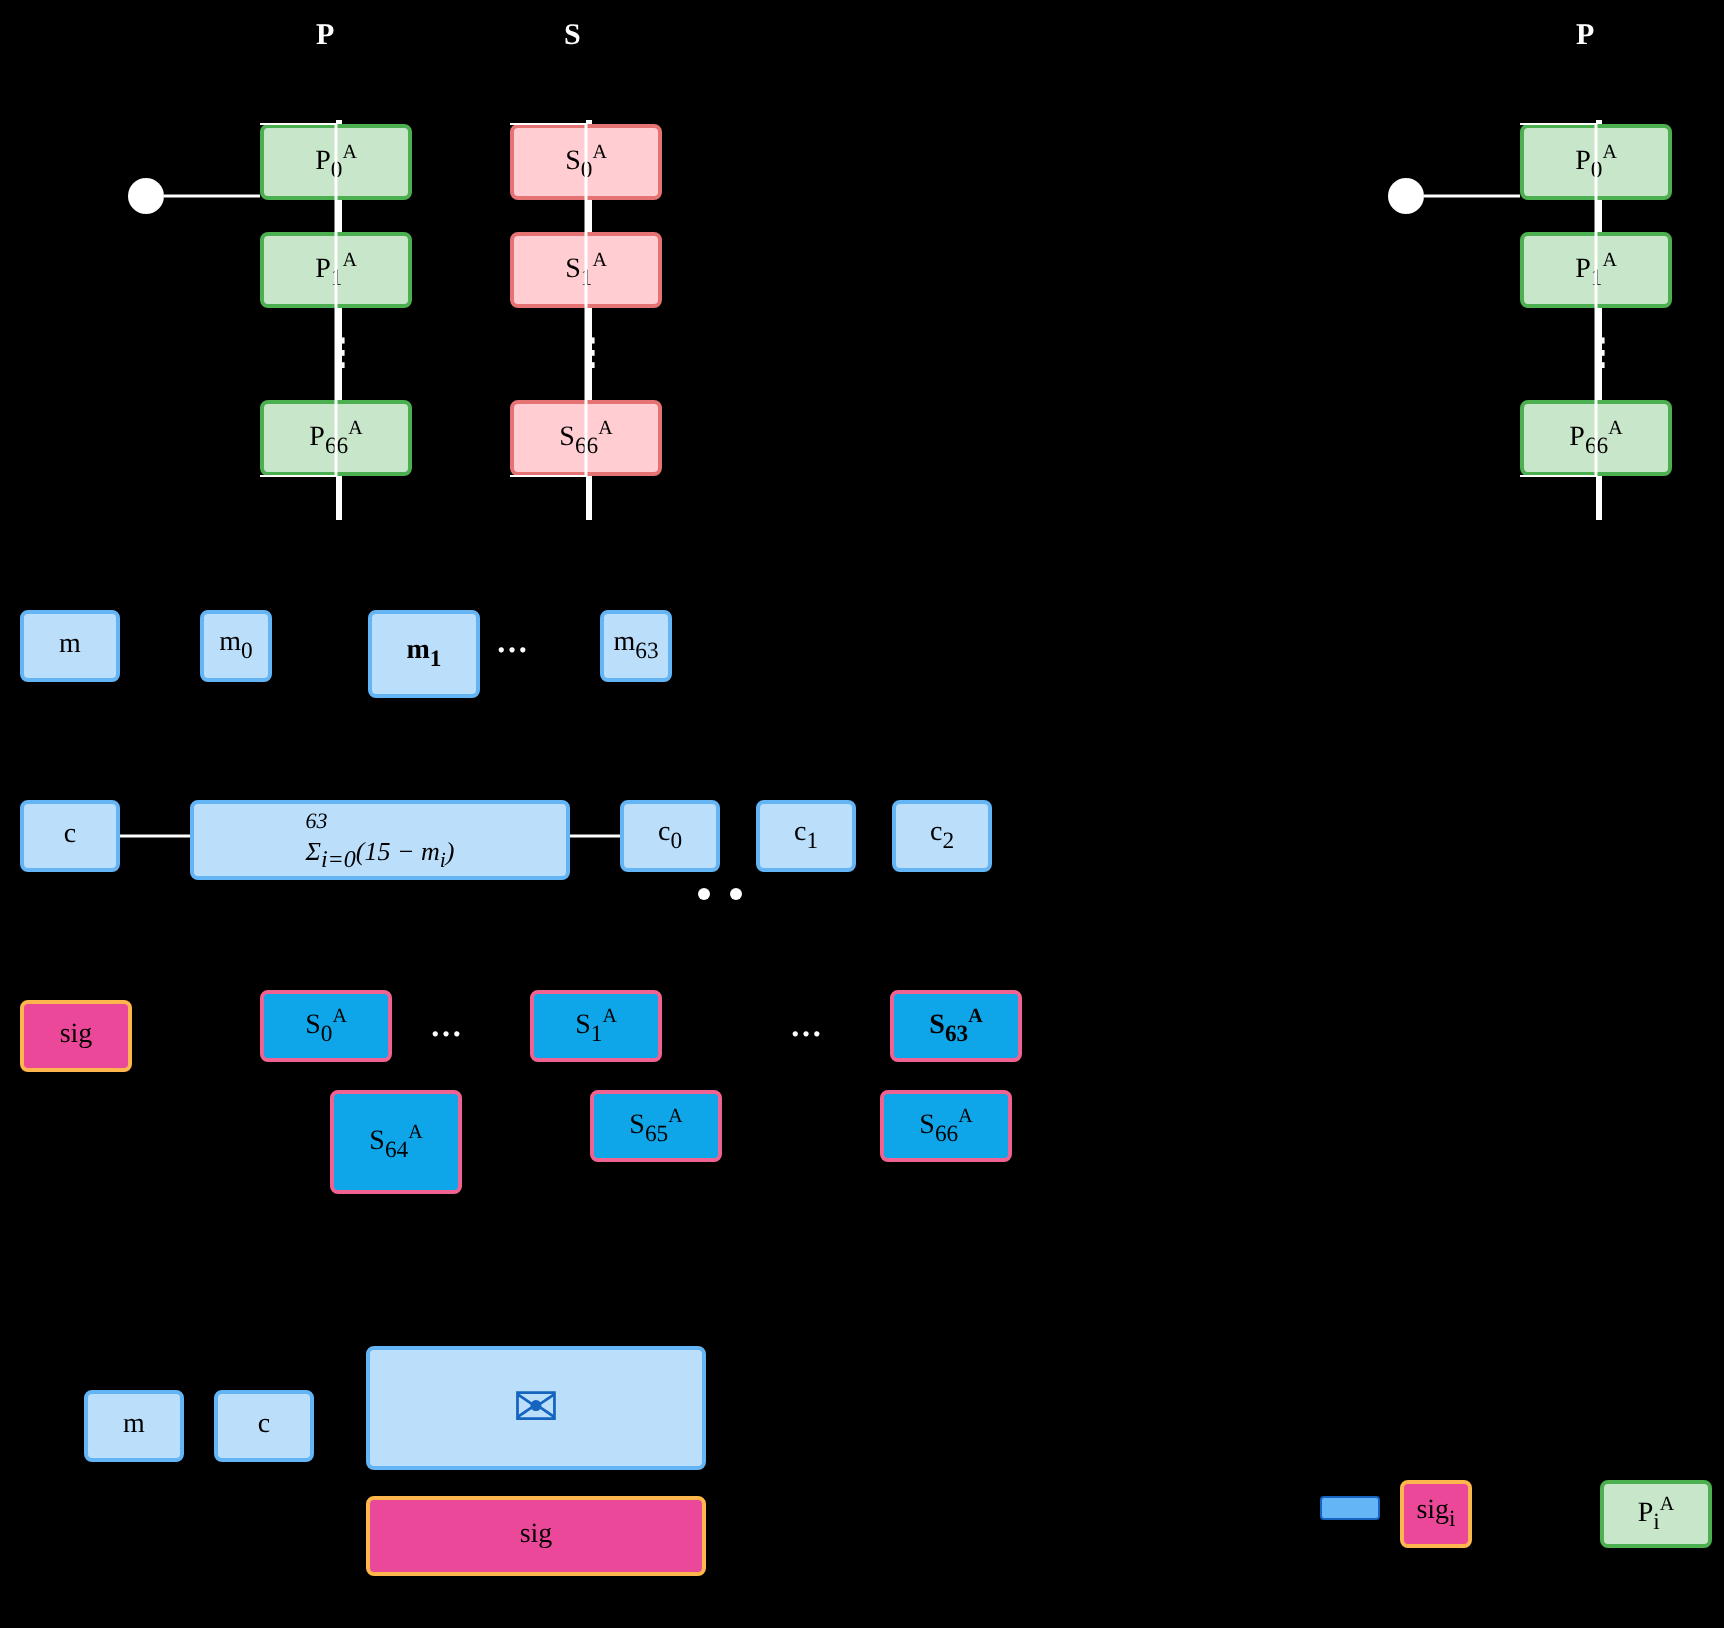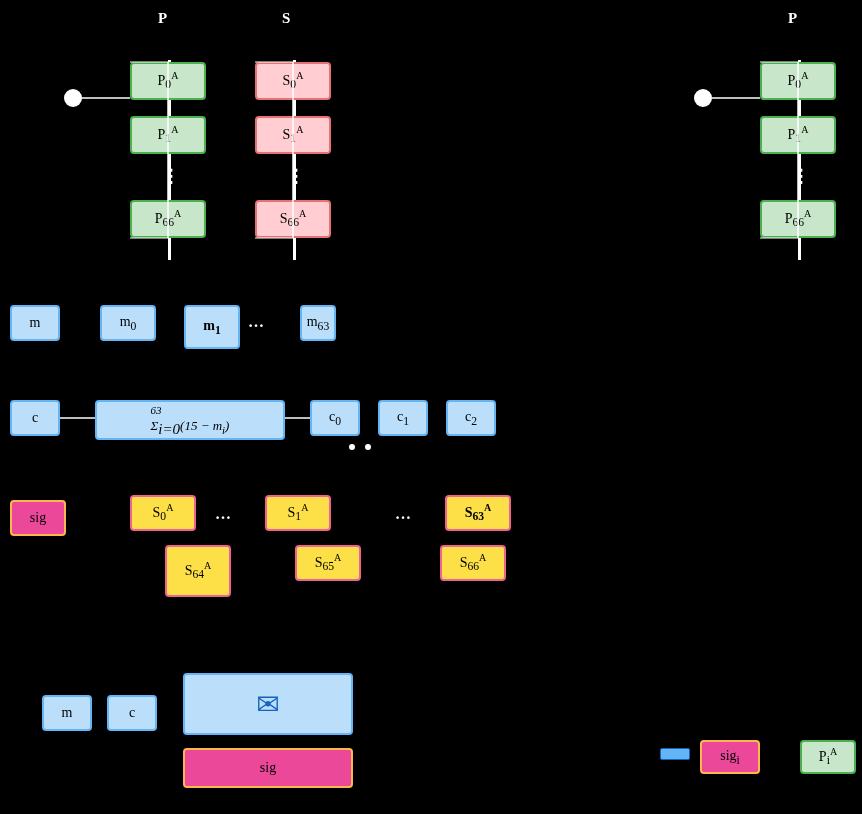--- a/index.html
+++ b/index.html
@@ -37,21 +37,21 @@
       background: #bbdefb;
       border-color: #64b5f6;
     }
 
     .orange-box {
       background: #ec4899;
       border-color: #ffb74d;
     }
 
     .pink-box {
-      background: #fde047;
+      background: #0ea5e9;
       border-color: #f06292;
     }
 
     .label-white {
       position: absolute;
       color: #fff;
       font-size: 15px;
       font-weight: bold;
     }
 
@@ -147,42 +147,42 @@
 <div class="box green-box" style="left:760px; top:200px; width:76px; height:38px;">
   <span>P<sub>66</sub><sup>A</sup></span>
 </div>
 
 <div class="dot" style="left:694px; top:89px;"></div>
 
 <div class="box blue-box" style="left:10px; top:305px; width:50px; height:36px;">
   <span>m</span>
 </div>
 
-<div class="box blue-box" style="left:100px; top:305px; width:56px; height:36px;">
+<div class="box blue-box" style="left:100px; top:305px; width:36px; height:36px;">
   <span>m<sub>0</sub></span>
 </div>
 
 <div class="box blue-box" style="left:184px; top:305px; width:56px; height:44px;font-weight:bold;">
   <span>m<sub>1</sub></span>
 </div>
 
 <div class="box blue-box" style="left:300px; top:305px; width:36px; height:36px;">
   <span>m<sub>63</sub></span>
 </div>
 
 <div class="label-white" style="left:248px; top:313px; font-size:16px;">…</div>
 
 <div class="box blue-box" style="left:10px; top:400px; width:50px; height:36px;">
   <span>c</span>
 </div>
 
 <div class="box blue-box" style="left:95px; top:400px; width:190px; height:40px;">
   <span style="font-size:13px; font-style:italic; color:#000;">
     <span style="font-size:11px;">63</span><br>
-    Σ<span style="font-size:15px; vertical-align:sub;">i=0</span>(15 − m<sub>i</sub>)
+    Σ<span style="font-size:12px; vertical-align:sub;">i=0</span>(15 − m<sub>i</sub>)
   </span>
 </div>
 
 <div class="box blue-box" style="left:310px; top:400px; width:50px; height:36px;align-items:center;">
   <span>c<sub>0</sub></span>
 </div>
 
 <div class="box blue-box" style="left:378px; top:400px; width:50px; height:36px;">
   <span>c<sub>1</sub></span>
 </div>
@@ -233,21 +233,21 @@
 <div class="box blue-box" style="left:183px; top:673px; width:170px; height:62px;">
   <span style="font-size:28px; color:#1565c0;">✉</span>
 </div>
 
 <div class="box orange-box" style="left:183px; top:748px; width:170px; height:40px;">
   <span>sig</span>
 </div>
 
 <div style="position:absolute; left:660px; top:748px; width:30px; height:12px; background:#64b5f6; border:1px solid #1565c0; border-radius:2px;"></div>
 
-<div class="box orange-box" style="left:700px; top:740px; width:60px; height:34px;">
+<div class="box orange-box" style="left:700px; top:740px; width:36px; height:34px;">
   <span>sig<sub>i</sub></span>
 </div>
 
 <div class="box green-box" style="left:800px; top:740px; width:56px; height:34px;">
   <span>P<sub>i</sub><sup>A</sup></span>
 </div>
 
 <svg style="position:absolute;top:0;left:0;width:862px;height:814px;pointer-events:none;" xmlns="http://www.w3.org/2000/svg">
 
   <line x1="82" y1="98" x2="130" y2="98" stroke="white" stroke-width="1.5"></line>

